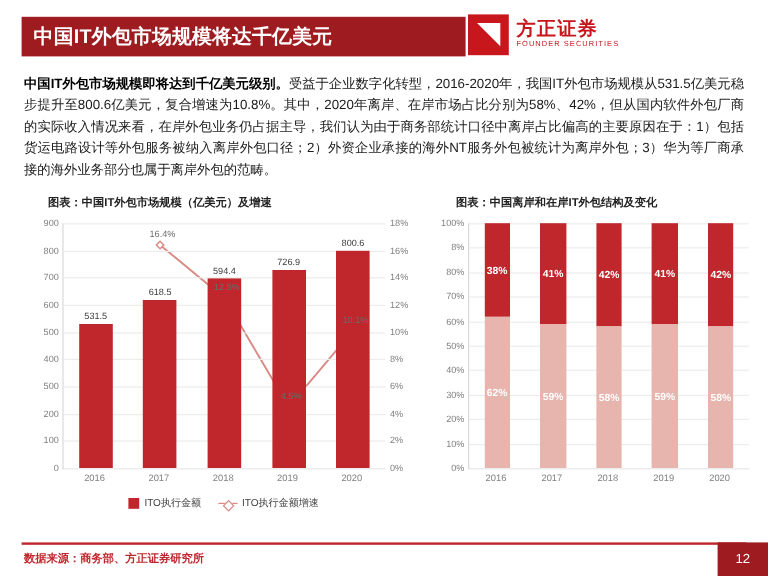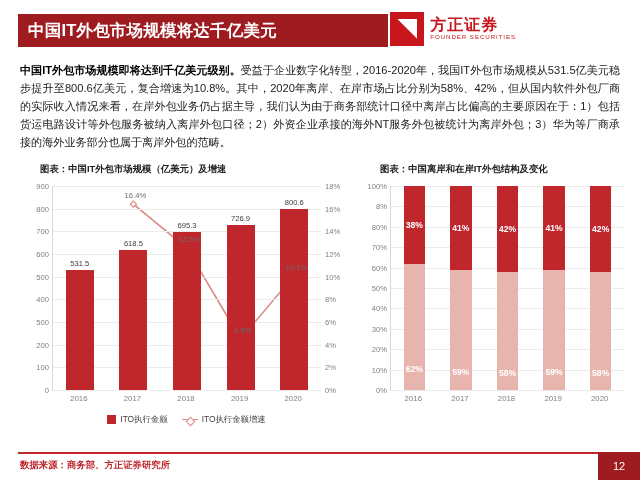--- a/index.html
+++ b/index.html
@@ -118,21 +118,21 @@
   }
 
   
   .stack { position: absolute; bottom: 0; }
   .seg-top { background: #c0272d; position: relative; }
   .seg-bot { background: #e8b4ae; position: relative; }
   .seg-label {
     position: absolute; left: 50%; top: 50%; transform: translate(-50%,-50%);
     font-size: 8.6px; color: #ffffff; font-weight: bold; white-space: nowrap;
   }
-  .seg-label.dark { color: #ffffff; margin-top: 42px; }
+  .seg-label.dark { color: #ffffff; }
   .sw2 { width: 9px; height: 9px; background: #c0272d; display: inline-block; }
   .sw3 { width: 9px; height: 9px; background: #e8b4ae; display: inline-block; }
 
   
   .footer-rule {
     position: absolute; left: 18px; right: 18px; bottom: 26px;
     height: 1.6px; background: #c0272d;
   }
   .footer-src {
     position: absolute; left: 20px; bottom: 8px;
@@ -204,21 +204,21 @@
         <div class="ytick-r" style="top: 90.6667px;">10%</div>
         <div class="ytick-r" style="top: 68px;">12%</div>
         <div class="ytick-r" style="top: 45.3333px;">14%</div>
         <div class="ytick-r" style="top: 22.6667px;">16%</div>
         <div class="ytick-r" style="top: 0px;">18%</div>
         <div class="bar" style="left: 12.864px; width: 27.872px; height: 120.473px;"></div>
         <div class="barlabel" style="left: 26.8px; top: 72.5267px;">531.5</div>
         <div class="bar" style="left: 66.464px; width: 27.872px; height: 140.193px;"></div>
         <div class="barlabel" style="left: 80.4px; top: 52.8067px;">618.5</div>
         <div class="bar" style="left: 120.064px; width: 27.872px; height: 157.601px;"></div>
-        <div class="barlabel" style="left: 134px; top: 35.3987px;">695.3</div>
+        <div class="barlabel" style="left: 134px; top: 35.3987px;">594.4</div>
         <div class="bar" style="left: 173.664px; width: 27.872px; height: 164.764px;"></div>
         <div class="barlabel" style="left: 187.6px; top: 28.236px;">726.9</div>
         <div class="bar" style="left: 227.264px; width: 27.872px; height: 181.469px;"></div>
         <div class="barlabel" style="left: 241.2px; top: 11.5307px;">800.6</div>
         <div class="linelabel" style="left: 82.4px; top: 9.13333px;">16.4%</div>
         <div class="linelabel" style="left: 136px; top: 53.3333px;">12.5%</div>
         <div class="linelabel" style="left: 189.6px; top: 144px;">4.5%</div>
         <div class="linelabel" style="left: 243.2px; top: 80.5333px;">10.1%</div>
       </div>
     <div class="xlabels" id="xL">

